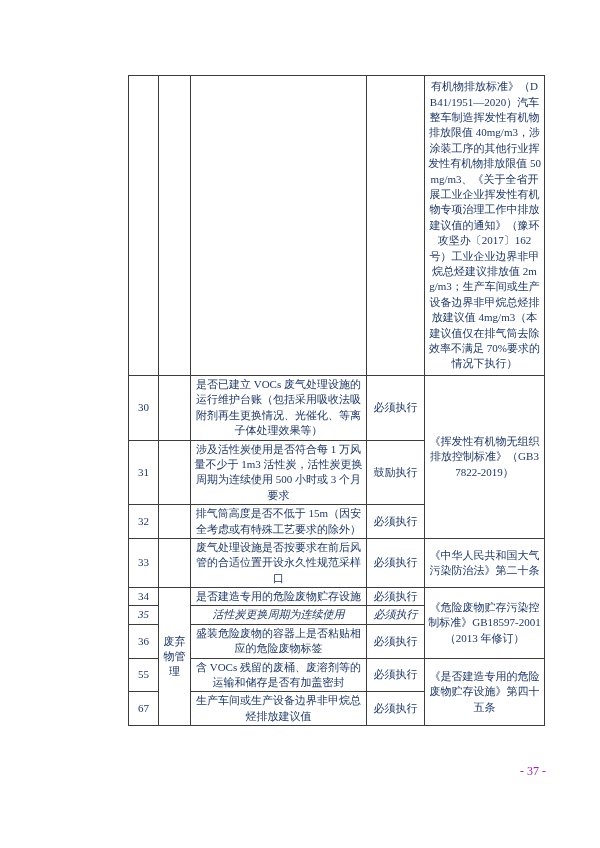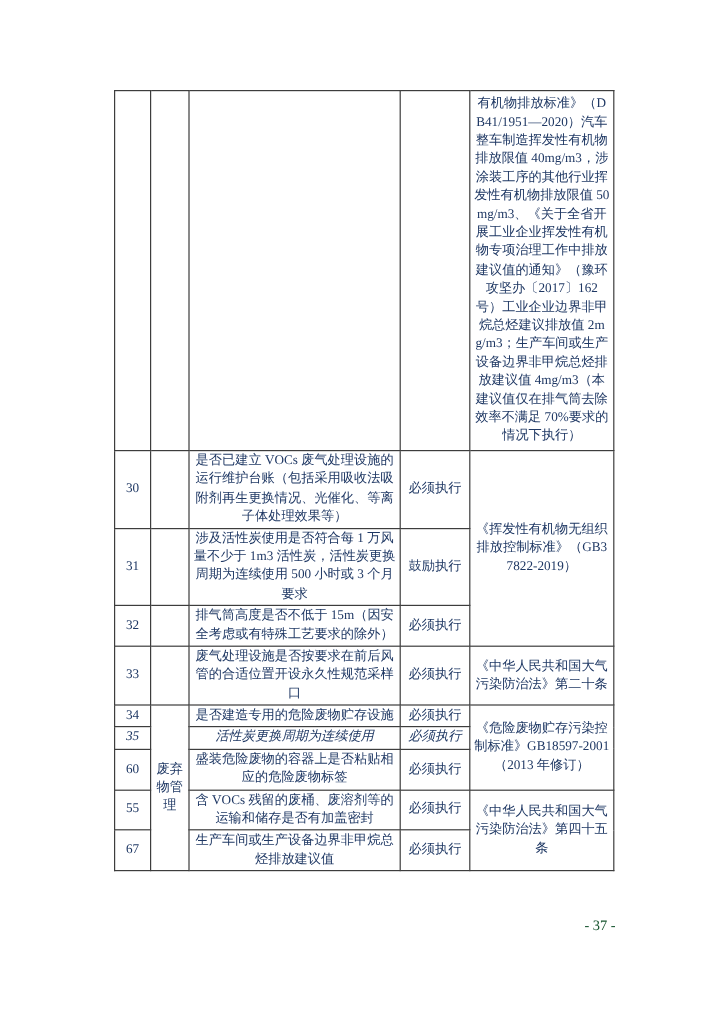--- a/index.html
+++ b/index.html
@@ -2,21 +2,21 @@
 <html><head>
 <meta charset="utf-8">
 <style>
   html,body { margin:0; padding:0; }
   body {
     width:600px; height:848px;
     background:#ffffff;
     position:relative;
     font-family:"Liberation Serif","DejaVu Serif",serif;
   }
-  .doc-page { position:absolute; inset:0; background:#ffffff; }
+  .doc-page { position:absolute; inset:0; background:#ffffff;margin-left:33px; }
   table.checklist {
     position:absolute;
     left:95px; top:75px;
     width:416px;
     border-collapse:collapse;
     table-layout:fixed;
     color:#1f3864;
     font-size:11px;
     line-height:1.4;
   }
@@ -45,21 +45,21 @@
   tr.r-34 { height:16px; }
   tr.r-35 { height:16px;font-style:italic; }
   tr.r-36 { height:32px; }
   tr.r-37 { height:32px; }
   tr.r-38 { height:29px; }
   .page-number {
     position:absolute;
     left:470px; top:764px;
     width:60px;
     text-align:center;
-    color:#14532d;
+    color:#a21caf;
     font-size:12px;
   }
 </style>
 </head>
 <body>
 
 <div class="doc-page">
 
   <table class="checklist">
     <colgroup>
@@ -117,30 +117,30 @@
       <td rowspan="3">《危险废物贮存污染控制标准》GB18597-2001（2013 年修订）</td>
     </tr>
 
     <tr class="r-35">
       <td>35</td>
       <td class="desc">活性炭更换周期为连续使用</td>
       <td>必须执行</td>
     </tr>
 
     <tr class="r-36">
-      <td>60</td>
+      <td>36</td>
       <td class="desc">盛装危险废物的容器上是否粘贴相应的危险废物标签</td>
       <td>必须执行</td>
     </tr>
 
     <tr class="r-37">
       <td>55</td>
       <td class="desc">含 VOCs 残留的废桶、废溶剂等的运输和储存是否有加盖密封</td>
       <td>必须执行</td>
-      <td rowspan="2">《中华人民共和国大气污染防治法》第四十五条</td>
+      <td rowspan="2">《是否建造专用的危险废物贮存设施》第四十五条</td>
     </tr>
 
     <tr class="r-38">
       <td>67</td>
       <td class="desc">生产车间或生产设备边界非甲烷总烃排放建议值</td>
       <td>必须执行</td>
     </tr>
 
   </tbody>
     </table>

